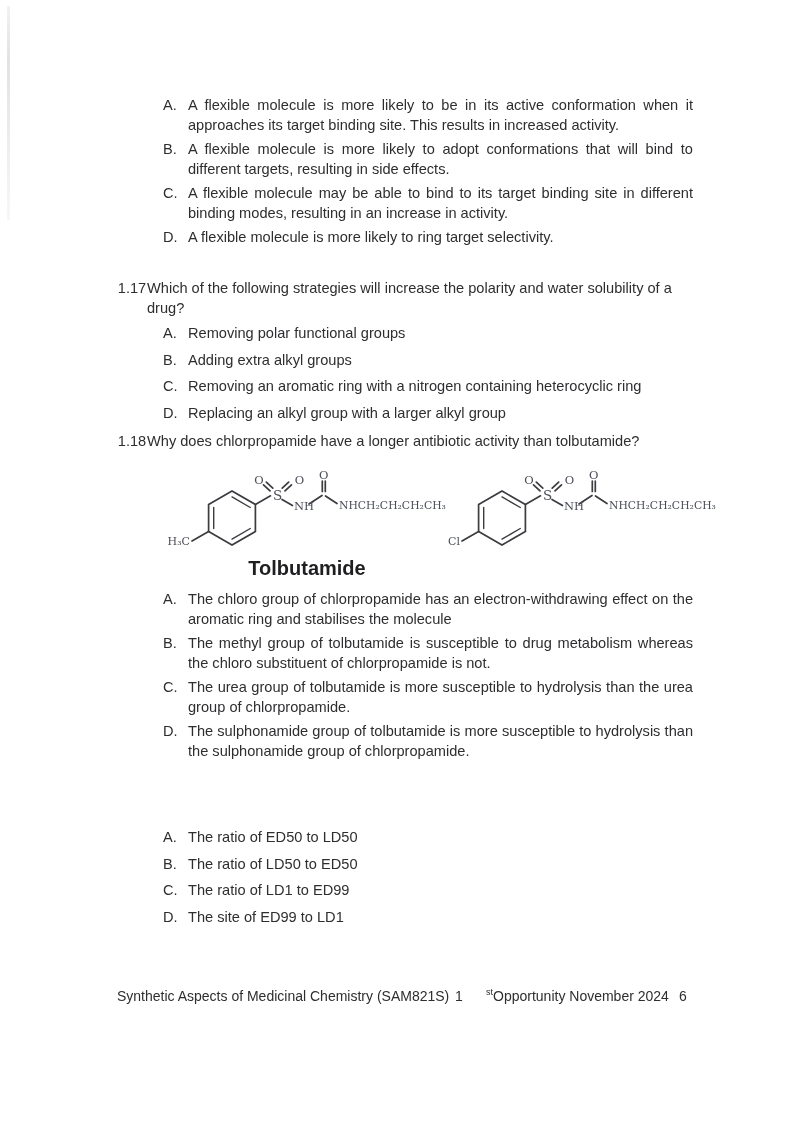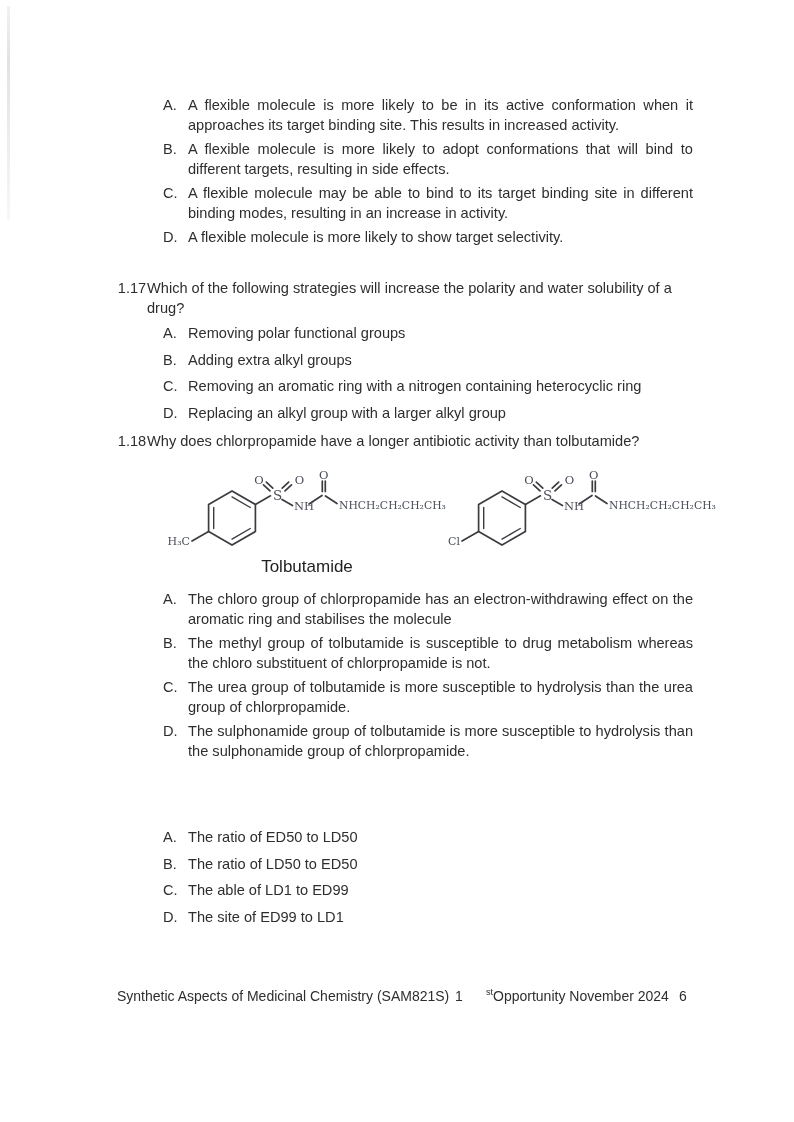--- a/index.html
+++ b/index.html
@@ -30,21 +30,21 @@
   .opt { display: flex; margin-bottom: 5px; }
   .sec-q117 .opt, .sec-q119 .opt { margin-bottom: 7px; }
   .opt-letter { width: 25px; flex: 0 0 25px; }
   .opt-text   { flex: 1; text-align: justify; }
   .opt-text.single { text-align: left; }
 
   
   .figure { position: absolute; width: 282px; }
   .fig-left  { left: 166px; top: 468px; }
   .fig-right { left: 436px; top: 468px; }
-  .mol-name { width: 282px; text-align: center; font-weight: normal; font-size: 17px;
+  .mol-name { width: 282px; text-align: center; font-weight: bold; font-size: 20px;
               color: #1f1f21; margin-top: 1px; }
   .fig-right .mol-name { transform: translateX(-38px); }
   svg .bond { stroke: #3c3c40; stroke-width: 1.7; fill: none; stroke-linecap: round; }
   svg .bond-inner { stroke: #3c3c40; stroke-width: 1.4; fill: none; stroke-linecap: round; }
   svg text { fill: #4a4e58; font-family: "DejaVu Serif", serif; }
 
   .footer { position: absolute; left: 0; top: 988px; width: 794px; font-size: 14px; }
   .footer span { position: absolute; white-space: nowrap; }
   .footer .f-left   { left: 117px; }
   .footer .f-center { left: 455px; }
@@ -65,21 +65,21 @@
     <div class="opt">
       <span class="opt-letter">B.</span>
       <span class="opt-text">A flexible molecule is more likely to adopt conformations that will bind to different targets, resulting in side effects.</span>
     </div>
     <div class="opt">
       <span class="opt-letter">C.</span>
       <span class="opt-text">A flexible molecule may be able to bind to its target binding site in different binding modes, resulting in an increase in activity.</span>
     </div>
     <div class="opt">
       <span class="opt-letter">D.</span>
-      <span class="opt-text single">A flexible molecule is more likely to show target selectivity.</span>
+      <span class="opt-text single">A flexible molecule is more likely to ring target selectivity.</span>
     </div>
   </section>
 
   <section class="sec-q117 txt">
     <div class="qline">
       <span class="qnum">1.17</span>
       <span class="qtext">Which of the following strategies will increase the polarity and water solubility of a drug?</span>
     </div>
     <div class="opts">
       <div class="opt">
@@ -187,21 +187,21 @@
       <div class="opt">
         <span class="opt-letter">A.</span>
         <span class="opt-text single">The ratio of ED50 to LD50</span>
       </div>
       <div class="opt">
         <span class="opt-letter">B.</span>
         <span class="opt-text single">The ratio of LD50 to ED50</span>
       </div>
       <div class="opt">
         <span class="opt-letter">C.</span>
-        <span class="opt-text single">The able of LD1 to ED99</span>
+        <span class="opt-text single">The ratio of LD1 to ED99</span>
       </div>
       <div class="opt">
         <span class="opt-letter">D.</span>
         <span class="opt-text single">The site of ED99 to LD1</span>
       </div>
     </div>
   </section>
 
   <div class="footer">
     <span class="f-left">Synthetic Aspects of Medicinal Chemistry (SAM821S)</span>

